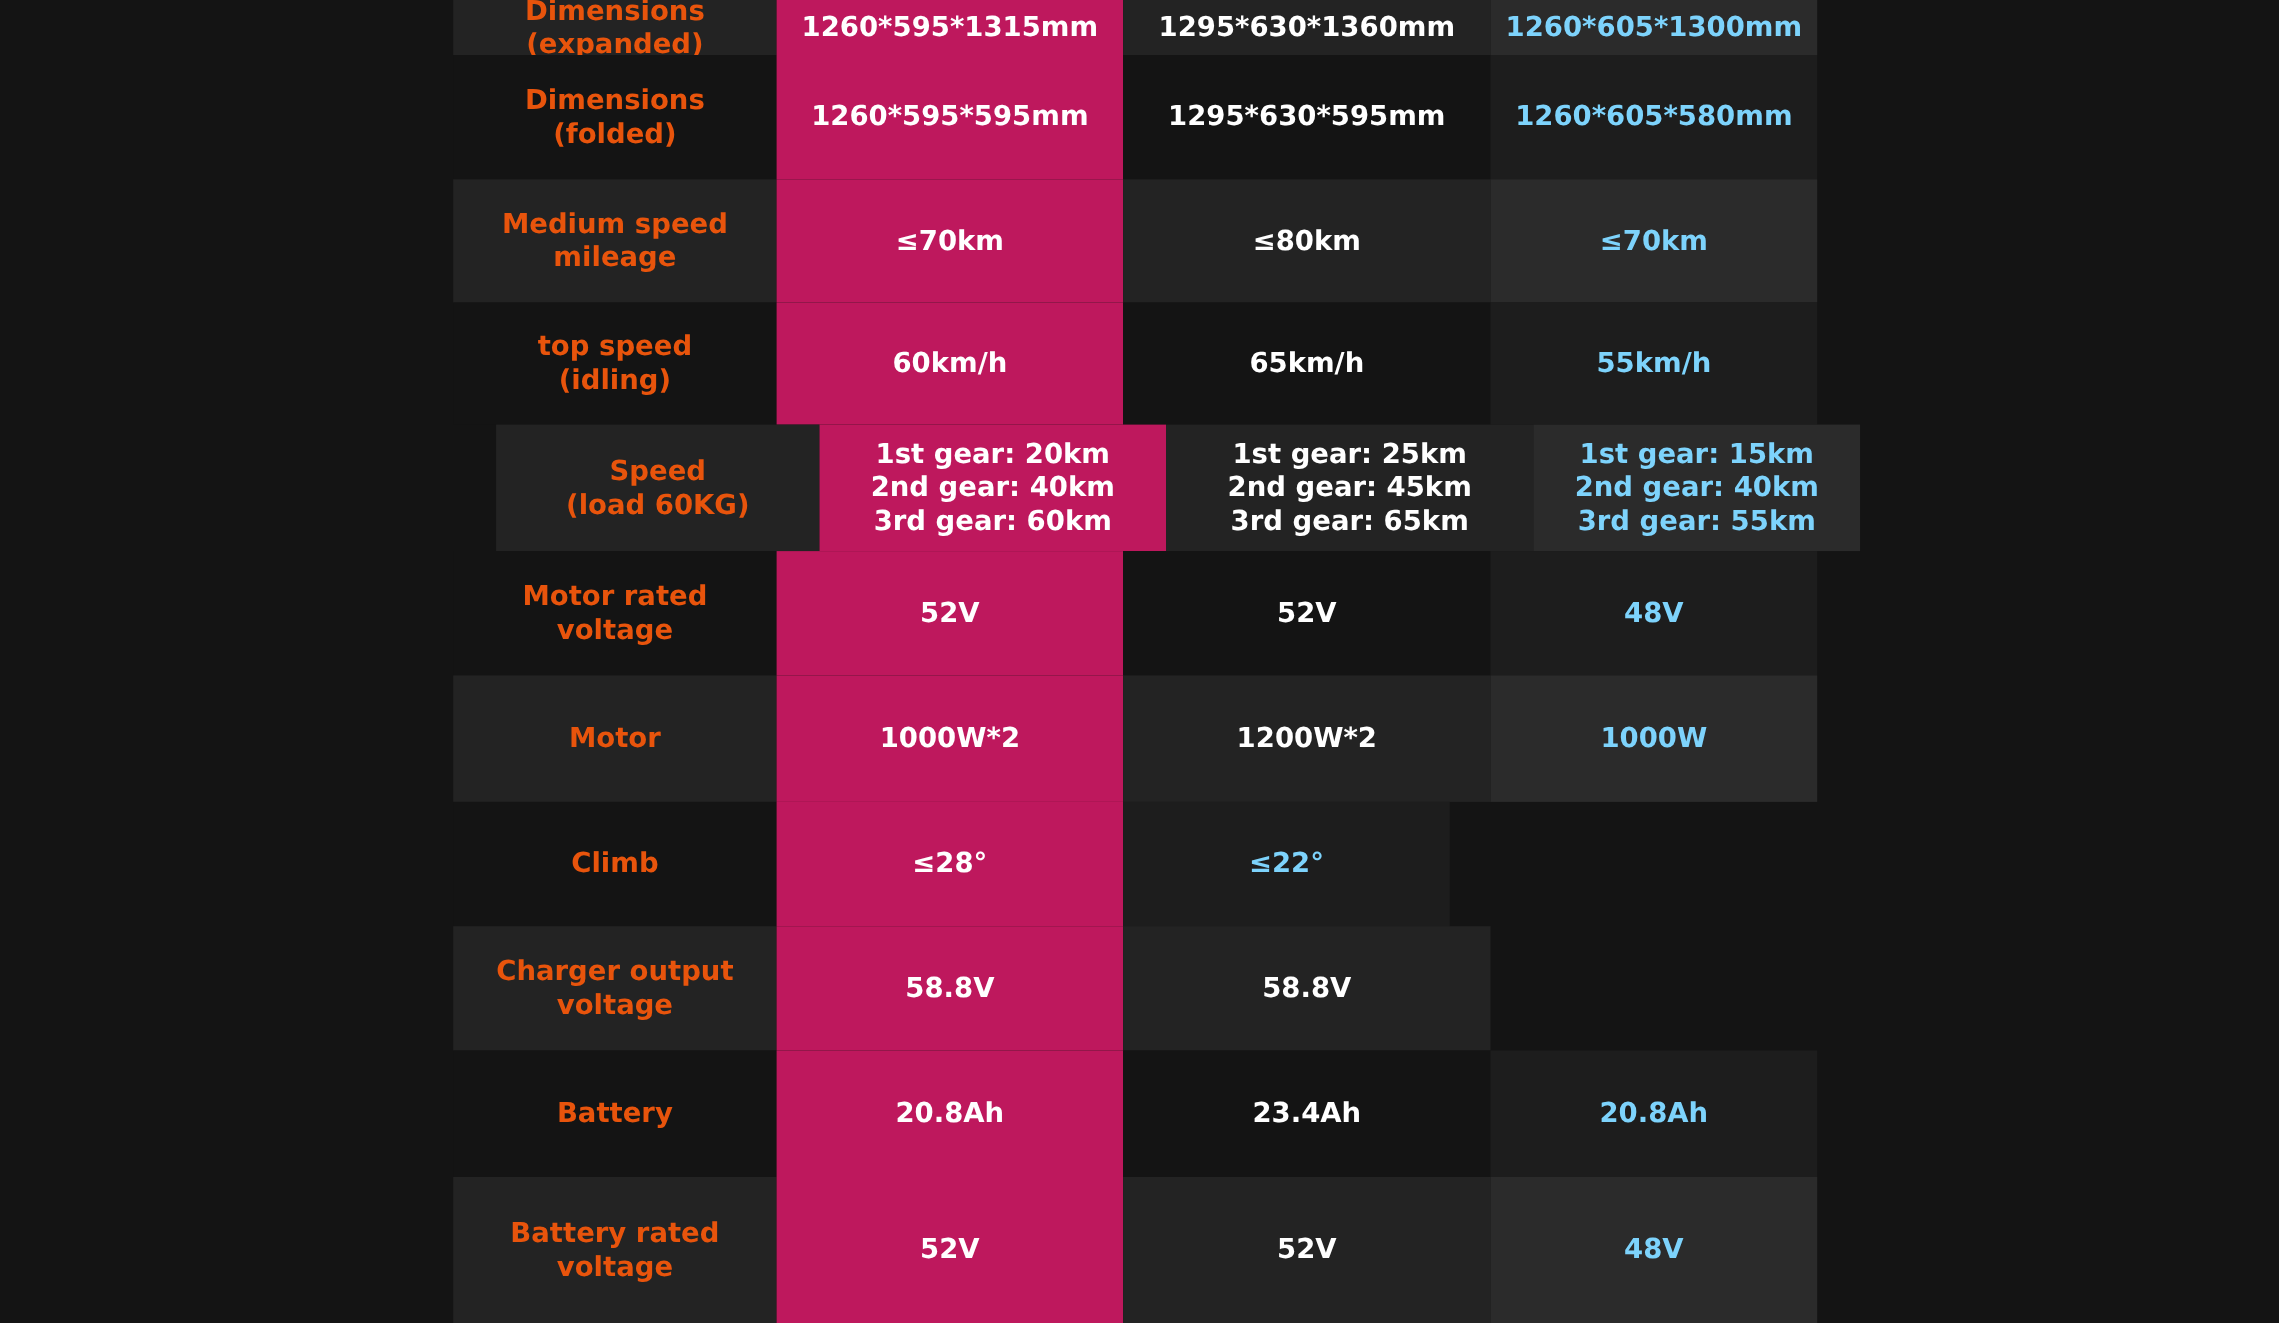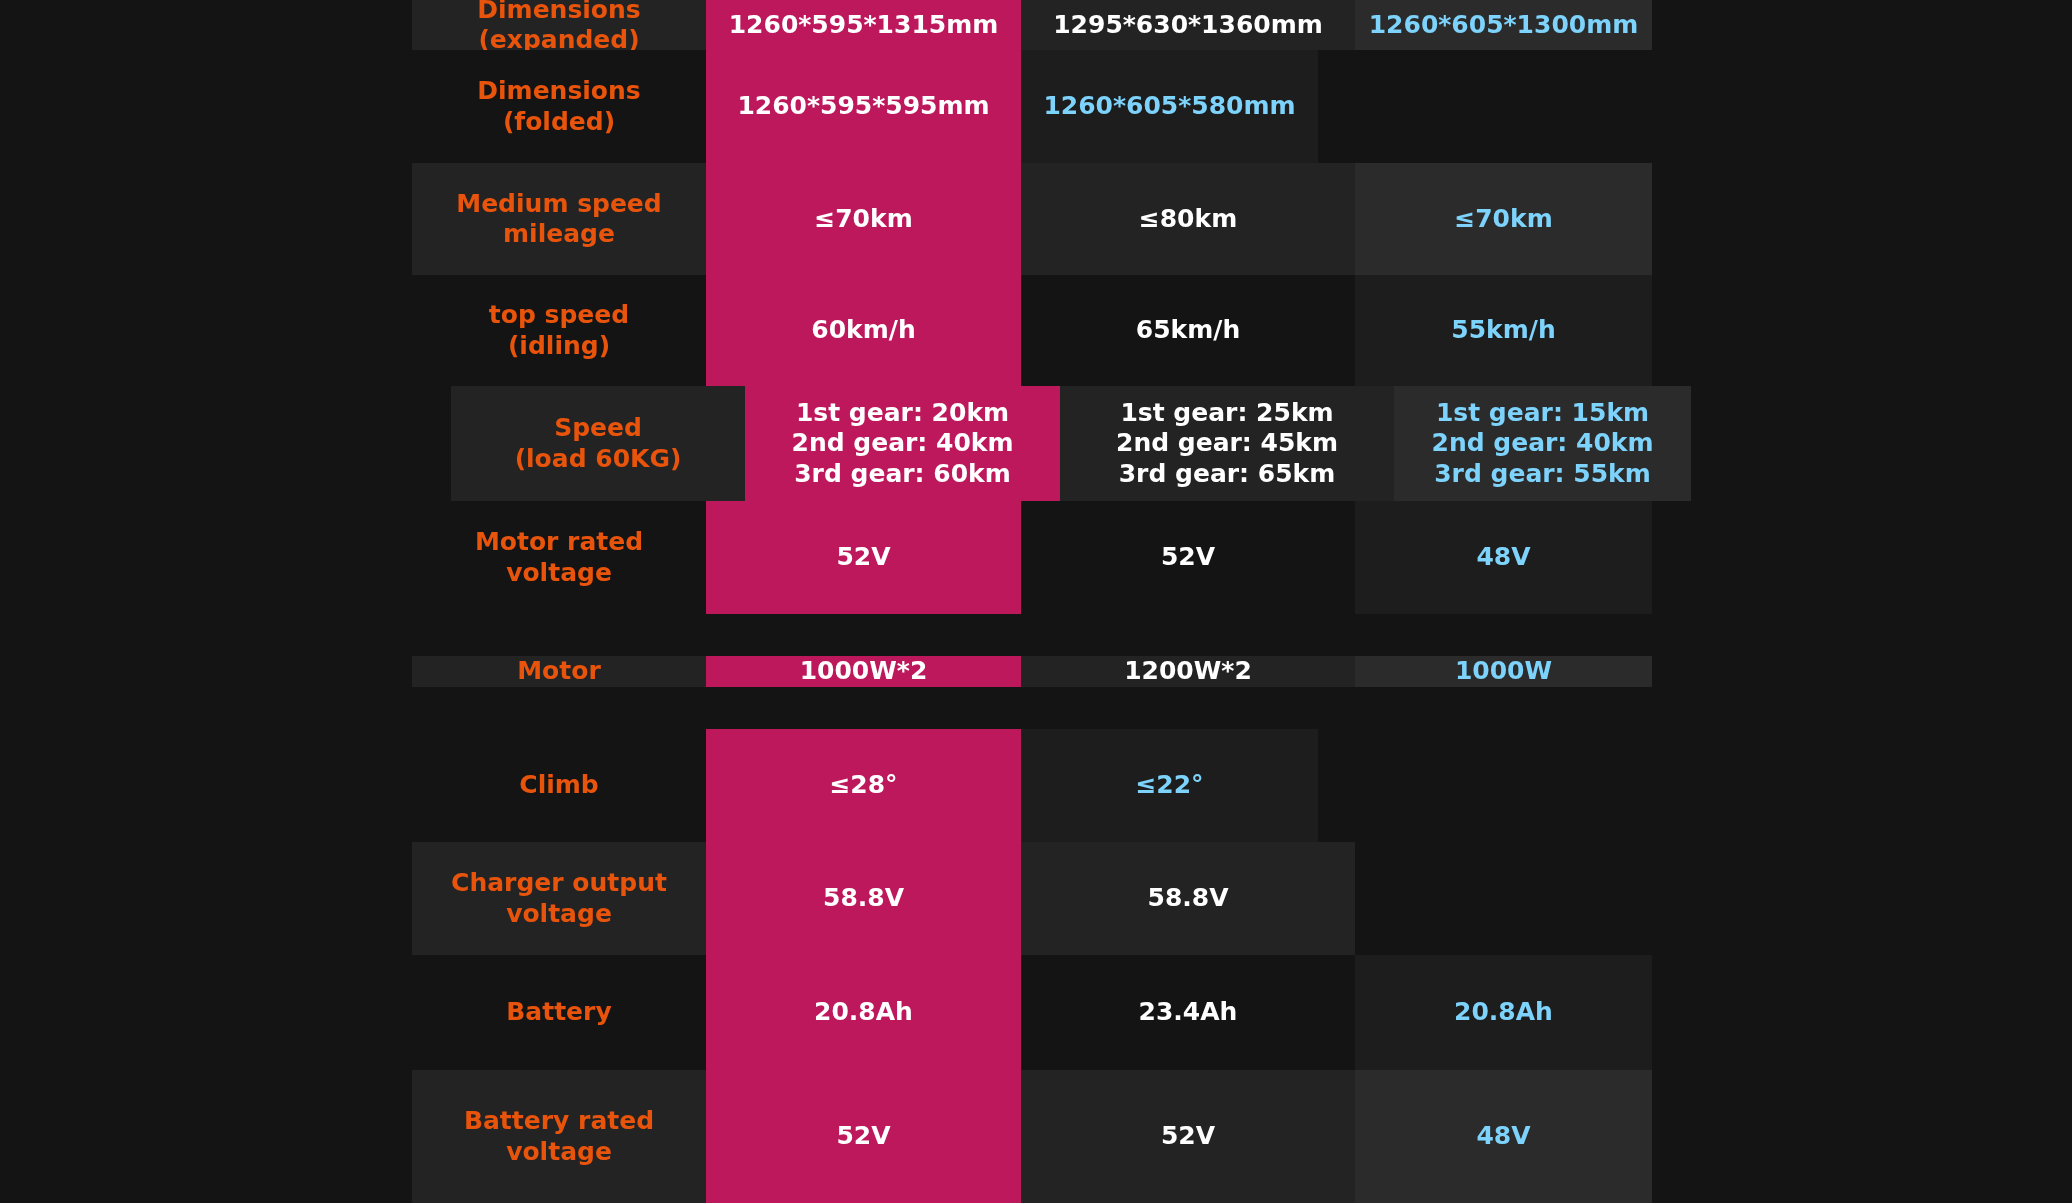--- a/index.html
+++ b/index.html
@@ -93,20 +93,21 @@
         <div class="cell cell-label multiline">Dimensions
 (expanded)</div>
         <div class="cell cell-a multiline">1260*595*1315mm</div>
         <div class="cell cell-b multiline">1295*630*1360mm</div>
         <div class="cell cell-c multiline">1260*605*1300mm</div>
       </div>
       <div class="row plain" style="height: 113px;">
         <div class="cell cell-label multiline">Dimensions
 (folded)</div>
         <div class="cell cell-a multiline">1260*595*595mm</div>
+        <div class="cell cell-b multiline">1295*630*595mm</div>
         <div class="cell cell-c multiline">1260*605*580mm</div>
       </div>
       <div class="row alt" style="height: 112px;">
         <div class="cell cell-label multiline">Medium speed
 mileage</div>
         <div class="cell cell-a multiline">≤70km</div>
         <div class="cell cell-b multiline">≤80km</div>
         <div class="cell cell-c multiline">≤70km</div>
       </div>
       <div class="row plain" style="height: 111px;">
@@ -129,21 +130,21 @@
 2nd gear: 40km
 3rd gear: 55km</div>
       </div>
       <div class="row plain" style="height: 113px;">
         <div class="cell cell-label multiline">Motor rated
 voltage</div>
         <div class="cell cell-a multiline">52V</div>
         <div class="cell cell-b multiline">52V</div>
         <div class="cell cell-c multiline">48V</div>
       </div>
-      <div class="row alt" style="height: 115px; align-items: center;">
+      <div class="row alt" style="height: 115px;">
         <div class="cell cell-label multiline">Motor</div>
         <div class="cell cell-a multiline">1000W*2</div>
         <div class="cell cell-b multiline">1200W*2</div>
         <div class="cell cell-c multiline">1000W</div>
       </div>
       <div class="row plain" style="height: 113px;">
         <div class="cell cell-label multiline">Climb</div>
         <div class="cell cell-a multiline">≤28°</div>
         <div class="cell cell-c multiline">≤22°</div>
       </div>

